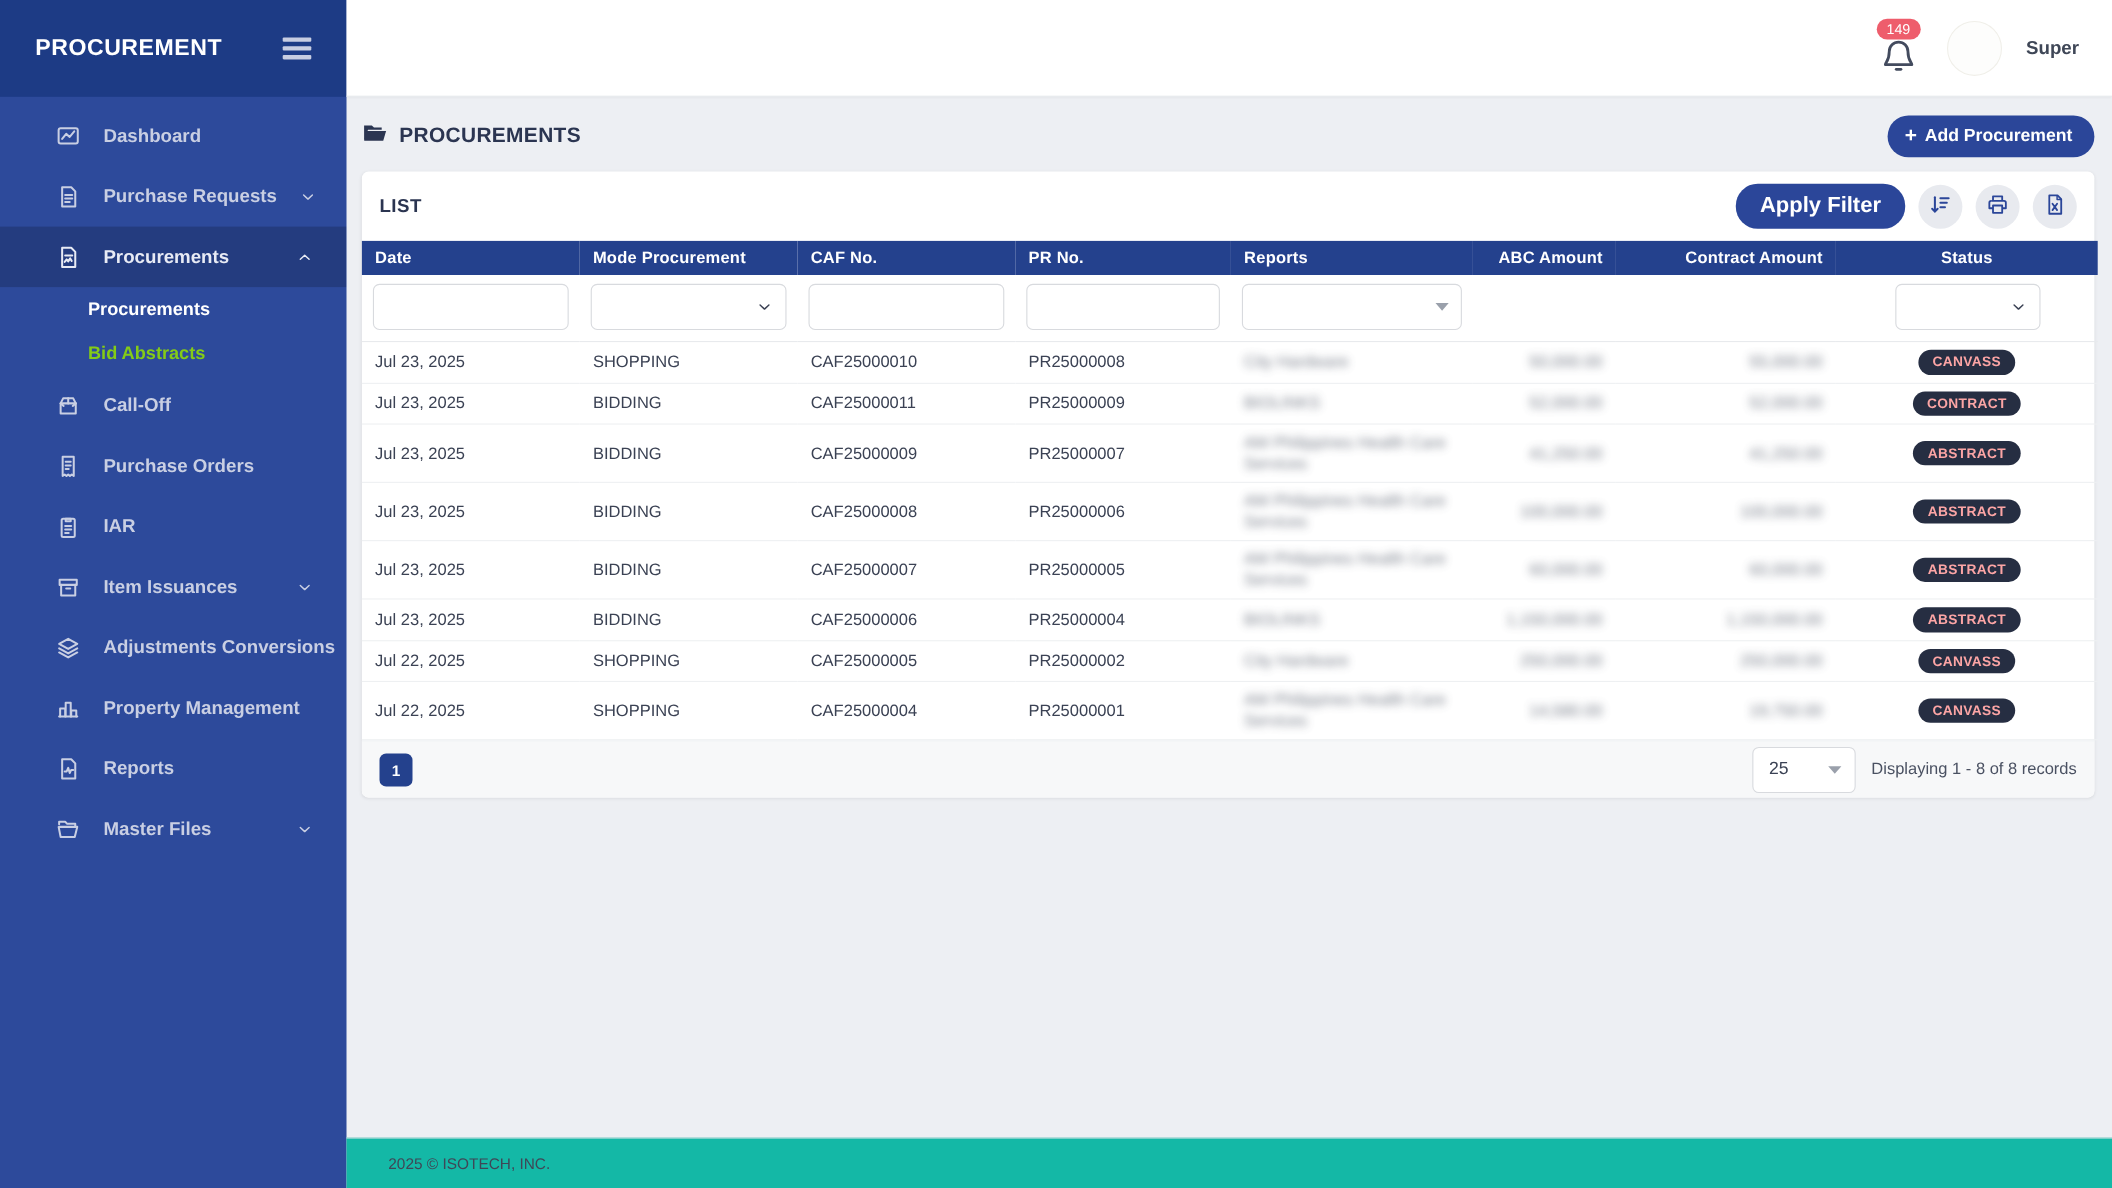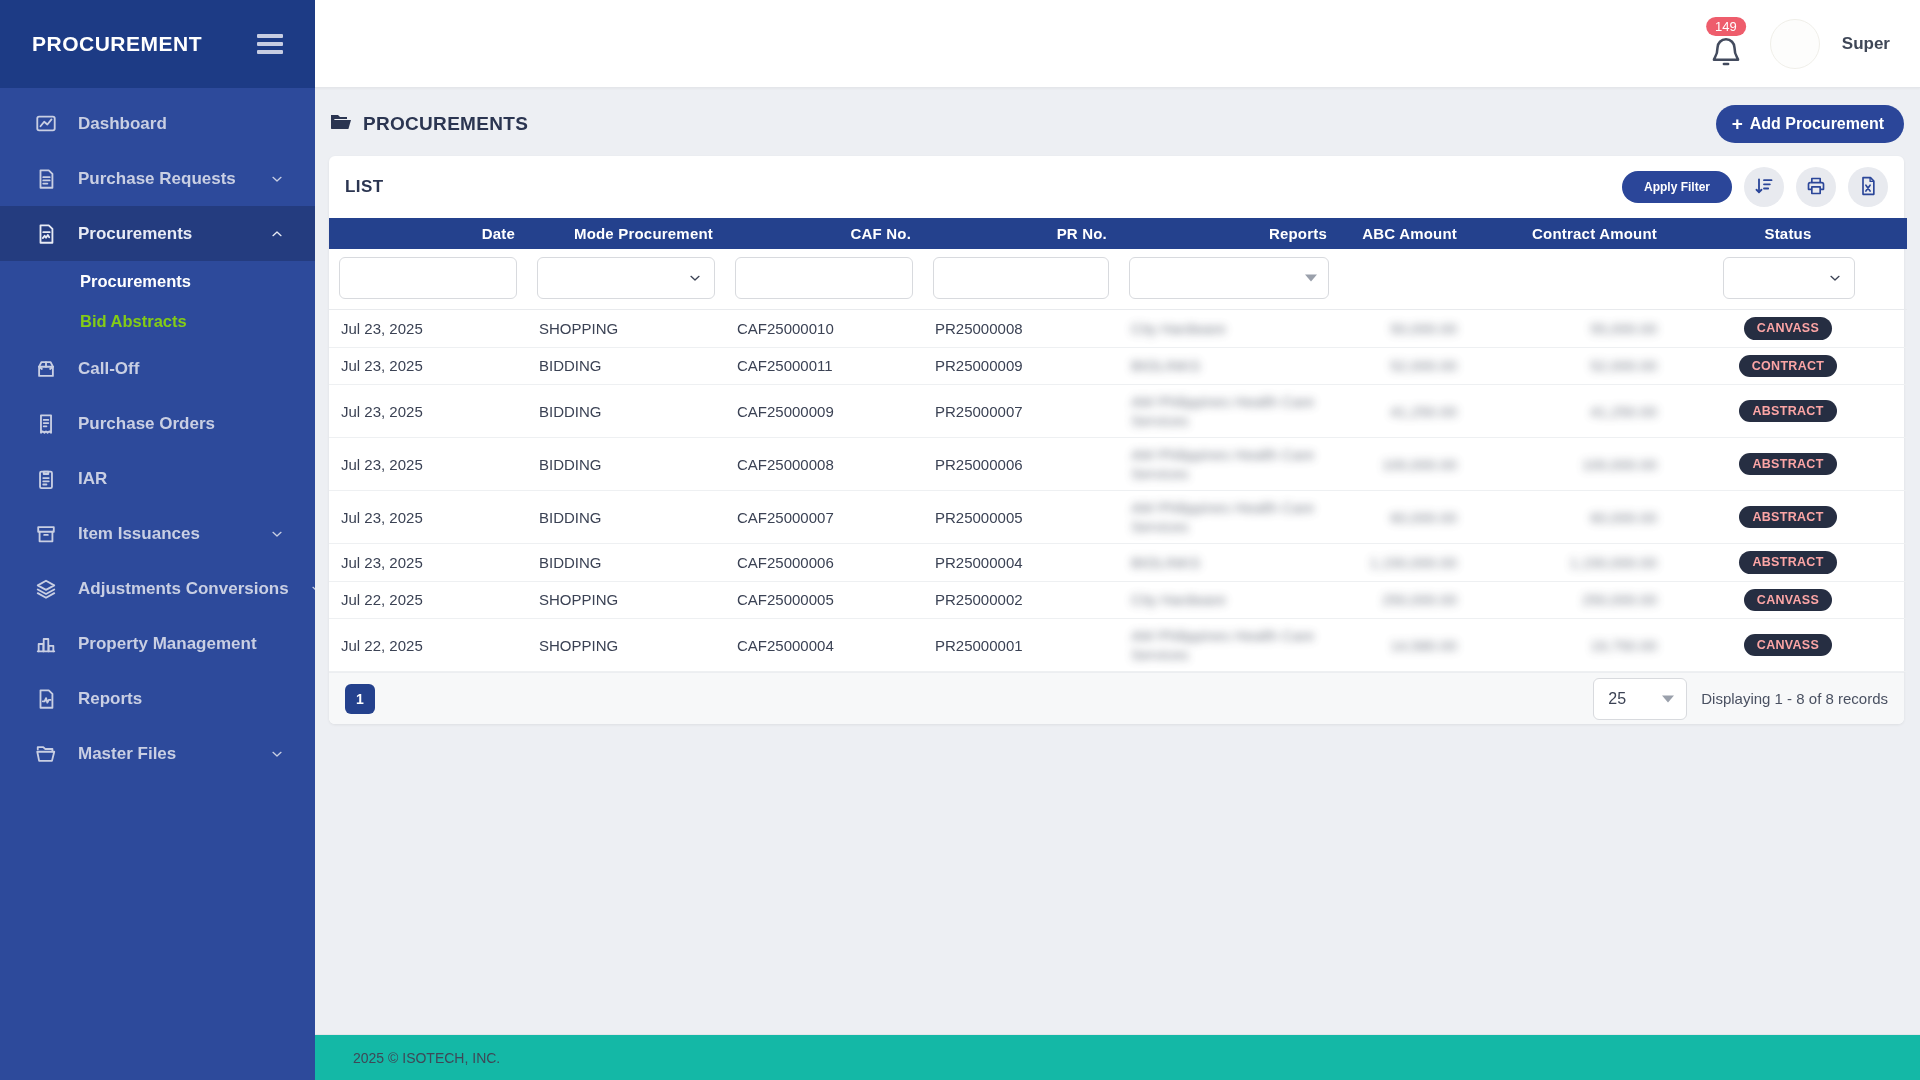--- a/index.html
+++ b/index.html
@@ -17,21 +17,21 @@
     height: 88px; background: var(--c-sidebar-header);
     display: flex; align-items: center; justify-content: space-between;
     padding: 0 28px 0 32px;
   }
   .brand { color: #fff; font-size: 21px; font-weight: bold; letter-spacing: 0.5px; }
   .hamburger { display: flex; flex-direction: column; gap: 4px; cursor: pointer; padding: 4px; }
   .hamburger i { display: block; width: 26px; height: 4px; background: #c7cde2; border-radius: 1px; }
   .sidebar-nav { padding-top: 8px; flex: 1; overflow: hidden; }
   .nav-item {
     height: 55px; display: flex; align-items: center; gap: 20px;
-    padding: 0 30px 0 34px; color: #c9cfe3; font-size: 17px; font-weight: 600;
+    padding: 0 30px 0 50px; color: #c9cfe3; font-size: 17px; font-weight: 600;
     cursor: pointer; position: relative;
   }
   .nav-item .ico { width: 24px; height: 24px; display: flex; align-items: center; justify-content: center; flex-shrink: 0; }
   .nav-item .ico svg { width: 22px; height: 22px; }
   .nav-item .lbl { flex: 1; white-space: nowrap; }
   .nav-item .chev { width: 16px; height: 16px; }
   .nav-item .chev svg { width: 16px; height: 16px; }
   .nav-item.active { background: rgba(0,0,0,0.18); color: #e8ebf5; }
   .sub-item {
     height: 40px; display: flex; align-items: center;
@@ -71,32 +71,32 @@
   .add-btn { font-size: 16px; padding: 9px 20px 10px 16px; border-radius: 22px; }
   .add-btn .plus { font-size: 19px; font-weight: bold; line-height: 1; }
 
   .card {
     margin: 0 16px 0 14px; background: #fff; border-radius: 6px;
     box-shadow: 0 1px 3px rgba(0,0,0,0.07);
   }
   .list-bar { display: flex; align-items: center; justify-content: space-between; padding: 11px 16px; }
   .list-title { font-size: 17px; font-weight: bold; color: #2b3551; letter-spacing: 0.4px; }
   .list-actions { display: flex; align-items: center; gap: 12px; }
-  .apply-btn { font-size: 12px; padding: 9px 22px; border-radius: 20px; }
+  .apply-btn { font-size: 20px; padding: 9px 22px; border-radius: 20px; }
   .icon-btn {
     width: 40px; height: 40px; border-radius: 50%; border: none; cursor: pointer;
     background: #e8eaef; color: var(--c-primary);
     display: inline-flex; align-items: center; justify-content: center;
   }
   .icon-btn svg { width: 20px; height: 20px; }
 
   table { width: 100%; border-collapse: collapse; table-layout: fixed; }
   thead th {
     background: var(--c-table-header); color: #fff; font-size: 15px; font-weight: bold;
-    text-align: right; padding: 7px 12px; letter-spacing: 0.2px; white-space: nowrap;
+    text-align: left; padding: 7px 12px; letter-spacing: 0.2px; white-space: nowrap;
   }
   thead th.num { text-align: right; }
   thead th.ctr { text-align: center; }
   tbody td { padding: 7px 12px; font-size: 15px; color: #3b4254; border-bottom: 1px solid #eef0f2; vertical-align: middle; }
   tbody td.num { text-align: right; }
   tbody td.ctr { text-align: center; }
   tr.filter-row td { padding: 8px 10px 10px 10px; border-bottom: 1px solid #e8eaed; }
   .f-input, .f-select, .f-select2 {
     width: 100%; height: 42px; border: 1px solid #d8dade; border-radius: 6px; background: #fff;
     font-family: inherit; font-size: 15px; padding: 0 10px; color: #3b4254;

